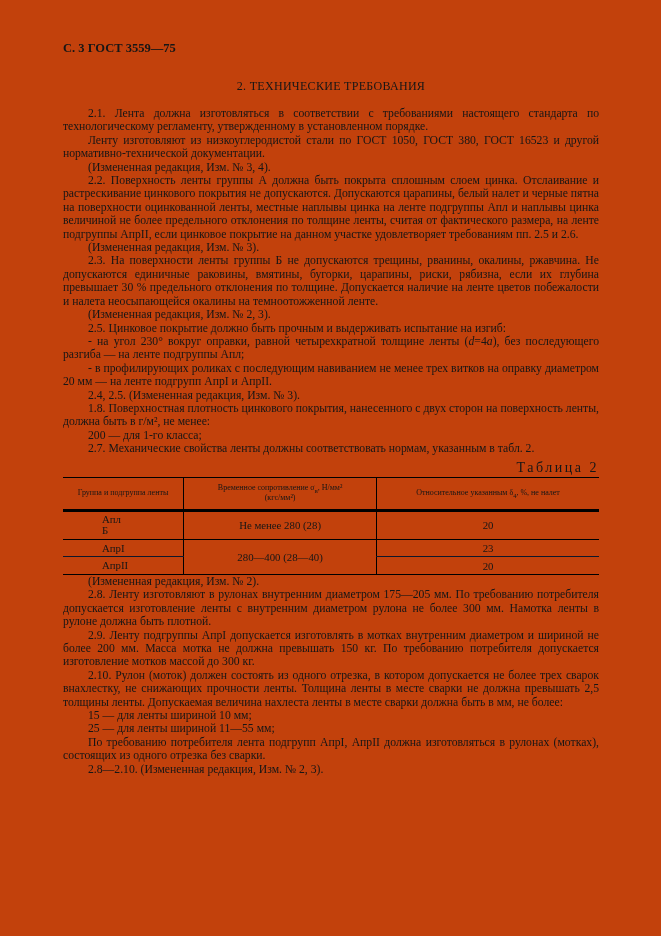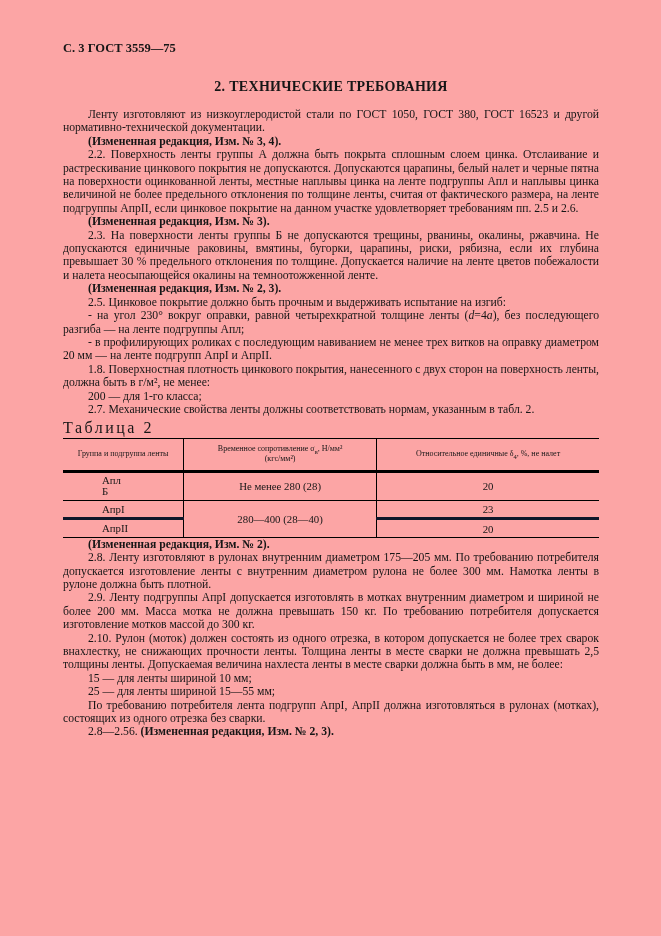--- a/index.html
+++ b/index.html
@@ -1,92 +1,94 @@
 <!DOCTYPE html>
 <html><head>
 <meta charset="utf-8">
 <style>
   html, body { margin: 0; padding: 0; background: #ffffff; }
   .page {
     position: relative;
     width: 661px; height: 936px;
-    background: #fca5a5;
+    background: #c2410c;
     overflow: hidden;
     font-family: "Liberation Serif", serif;
     color: #161616;
   }
   .content { position: absolute; left: 63px; top: 41px; width: 536px; }
   .doc-header { font-weight: bold; font-size: 12.5px; text-align: left; }
-  .section-title { text-align: center; font-weight: bold; font-size: 14px; margin-top: 23px; letter-spacing: 0.3px; }
+  .section-title { text-align: center; font-weight: normal; font-size: 12px; margin-top: 23px; letter-spacing: 0.3px; }
   .body-text { margin-top: 13px; font-size: 11.7px; line-height: 13.4px; }
   .body-text p { margin: 0; text-indent: 25px; text-align: justify; }
   .body-text p.left { text-align: left; }
-  .b { font-weight: bold; }
+  .b { font-weight: normal; }
   .i { font-style: italic; }
 
   .tbl-caption {
-    font-size: 16px; letter-spacing: 2.5px;
+    text-align: right; font-size: 14px; letter-spacing: 2.5px;
     margin: 5px 0 3px 0;
   }
   table.gost {
     width: 100%; border-collapse: collapse;
     border-top: 1px solid #000; border-bottom: 1px solid #000;
   }
   table.gost th {
     font-weight: normal; font-size: 8px; line-height: 10.5px;
     padding: 5px 6px; text-align: center; vertical-align: middle;
     border-bottom: 3px solid #000;
   }
   table.gost td {
     font-size: 10.8px; line-height: 12px; text-align: center; vertical-align: middle;
     padding: 2px 4px;
   }
   .colw1 { width: 22.5%; }
   .colw2 { width: 36%; }
   .colw3 { width: 41.5%; }
   .vline { border-left: 1px solid #000; }
   tr.row1 td { border-bottom: 1px solid #000; }
-  td.sep { border-bottom: 3px solid #0f172a; }
+  td.sep { border-bottom: 1px solid #0f172a; }
   .gblock { display: inline-block; text-align: left; white-space: pre-line; min-width: 42px; line-height: 11.5px; }
   sub { font-size: 6.5px; line-height: 0; }
   .after-table { margin-top: 4px; }
   .page-num { text-align: center; font-size: 11px; margin-top: 11px; }
 </style>
 </head>
 <body>
 
 <div class="page">
   <div class="content">
 
     <div class="doc-header">С. 3 ГОСТ 3559—75</div>
 
     <div class="section-title">2. ТЕХНИЧЕСКИЕ ТРЕБОВАНИЯ</div>
 
     <div class="body-text">
+      <p>2.1. Лента должна изготовляться в соответствии с требованиями настоящего стандарта по технологическому регламенту, утвержденному в установленном порядке.</p>
       <p>Ленту изготовляют из низкоуглеродистой стали по ГОСТ 1050, ГОСТ 380, ГОСТ 16523 и другой нормативно-технической документации.</p>
       <p class="b left">(Измененная редакция, Изм. № 3, 4).</p>
       <p>2.2. Поверхность ленты группы А должна быть покрыта сплошным слоем цинка. Отслаивание и растрескивание цинкового покрытия не допускаются. Допускаются царапины, белый налет и черные пятна на поверхности оцинкованной ленты, местные наплывы цинка на ленте подгруппы Апл и наплывы цинка величиной не более предельного отклонения по толщине ленты, считая от фактического размера, на ленте подгруппы АпрII, если цинковое покрытие на данном участке удовлетворяет требованиям пп. 2.5 и 2.6.</p>
       <p class="b left">(Измененная редакция, Изм. № 3).</p>
       <p>2.3. На поверхности ленты группы Б не допускаются трещины, рванины, окалины, ржавчина. Не допускаются единичные раковины, вмятины, бугорки, царапины, риски, рябизна, если их глубина превышает 30 % предельного отклонения по толщине. Допускается наличие на ленте цветов побежалости и налета неосыпающейся окалины на темноотожженной ленте.</p>
       <p class="b left">(Измененная редакция, Изм. № 2, 3).</p>
       <p>2.5. Цинковое покрытие должно быть прочным и выдерживать испытание на изгиб:</p>
       <p><span>- на угол 230° вокруг оправки, равной четырехкратной толщине ленты (</span><span class="i">d</span><span>=4</span><span class="i">a</span><span>), без последующего разгиба — на ленте подгруппы Апл;</span></p>
       <p>- в профилирующих роликах с последующим навиванием не менее трех витков на оправку диаметром 20 мм — на ленте подгрупп АпрI и АпрII.</p>
+      <p class="left"><span>2.4, 2.5. </span><span class="b">(Измененная редакция, Изм. № 3).</span></p>
       <p>1.8. Поверхностная плотность цинкового покрытия, нанесенного с двух сторон на поверхность ленты, должна быть в г/м², не менее:</p>
       <p class="left">200 — для 1-го класса;</p>
       <p>2.7. Механические свойства ленты должны соответствовать нормам, указанным в табл. 2.</p>
 
       <div class="tbl-caption">Таблица 2</div>
 
       <table class="gost">
         <thead>
           <tr>
             <th class="colw1">Группа и подгруппа ленты</th>
             <th class="colw2 vline"><span>Временное сопротивление σ</span><sub>в</sub><span>, Н/мм²</span><br><span>(кгс/мм²)</span></th>
-            <th class="colw3 vline"><span>Относительное единичные δ</span><sub>4</sub><span>, %, не налет</span></th>
+            <th class="colw3 vline"><span>Относительное указанным δ</span><sub>4</sub><span>, %, не налет</span></th>
           </tr>
         </thead>
         <tbody>
           <tr class="row1">
             <td><span class="gblock">Апл
 Б</span></td>
             <td class="vline">Не менее 280 (28)</td>
             <td class="vline">20</td>
           </tr>
           <tr>
@@ -99,20 +101,20 @@
             <td class="vline">20</td>
           </tr>
         </tbody>
       </table>
 
       <p class="b left after-table">(Измененная редакция, Изм. № 2).</p>
       <p>2.8. Ленту изготовляют в рулонах внутренним диаметром 175—205 мм. По требованию потребителя допускается изготовление ленты с внутренним диаметром рулона не более 300 мм. Намотка ленты в рулоне должна быть плотной.</p>
       <p>2.9. Ленту подгруппы АпрI допускается изготовлять в мотках внутренним диаметром и шириной не более 200 мм. Масса мотка не должна превышать 150 кг. По требованию потребителя допускается изготовление мотков массой до 300 кг.</p>
       <p>2.10. Рулон (моток) должен состоять из одного отрезка, в котором допускается не более трех сварок внахлестку, не снижающих прочности ленты. Толщина ленты в месте сварки не должна превышать 2,5 толщины ленты. Допускаемая величина нахлеста ленты в месте сварки должна быть в мм, не более:</p>
       <p class="left">15 — для ленты шириной 10 мм;</p>
-      <p class="left">25 — для ленты шириной 15—55 мм;</p>
+      <p class="left">25 — для ленты шириной 11—55 мм;</p>
       <p>По требованию потребителя лента подгрупп АпрI, АпрII должна изготовляться в рулонах (мотках), состоящих из одного отрезка без сварки.</p>
-      <p class="left"><span>2.8—2.56. </span><span class="b">(Измененная редакция, Изм. № 2, 3).</span></p>
+      <p class="left"><span>2.8—2.10. </span><span class="b">(Измененная редакция, Изм. № 2, 3).</span></p>
 
     </div>
 
   </div>
 </div>
 
 </body></html>

